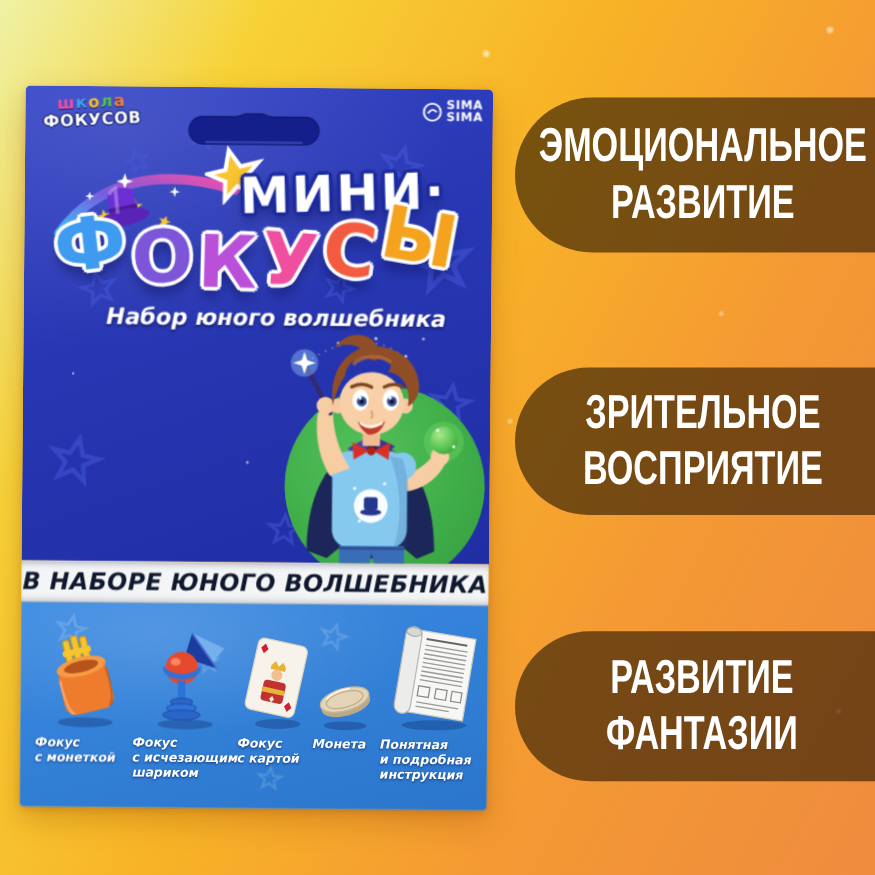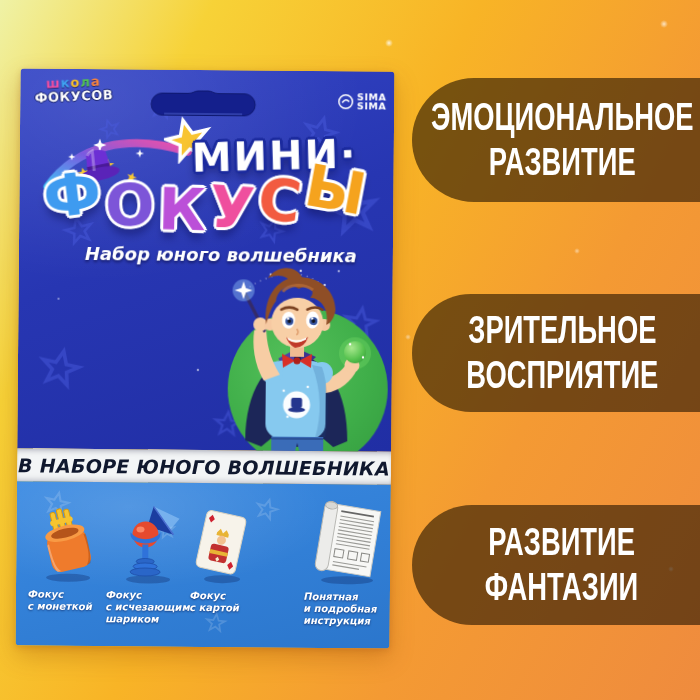--- a/index.html
+++ b/index.html
@@ -16,21 +16,21 @@
                linear-gradient(160deg,#3445c6 0%,#2736b2 45%,#202ea4 100%);}
   .pk-stars{position:absolute;left:0;top:0;}
   .hang-slot{position:absolute;left:128px;top:20px;}
 
   .brand{position:absolute;left:14px;top:7px;transform:rotate(-3deg);line-height:1;text-align:center;}
   .brand-l1{font-size:13px;font-weight:bold;letter-spacing:1px;}
   .brand-l1 span{text-shadow:0 1px 0 rgba(10,10,60,.6);}
   .brand-l2{font-size:13px;font-weight:bold;color:#fff;letter-spacing:.5px;margin-top:1px;
     text-shadow:1px 0 0 #15206e,-1px 0 0 #15206e,0 1px 0 #15206e,0 -1px 0 #15206e;}
 
-  .sima{position:absolute;right:8px;top:21px;display:flex;align-items:center;gap:3px;text-align:center;}
+  .sima{position:absolute;right:8px;top:9px;display:flex;align-items:center;gap:3px;text-align:center;}
   .sima-t{color:#fff;font-weight:bold;font-size:9.5px;line-height:.95;letter-spacing:.5px;}
 
   .title-cluster{position:absolute;left:12px;top:46px;width:350px;height:152px;}
   .swoosh{position:absolute;left:10px;top:8px;}
   .tophat{position:absolute;left:42px;top:28px;}
   .big-star{position:absolute;left:132px;top:0px;}
   .t-mini{position:absolute;left:160px;top:16px;font-size:40px;font-weight:bold;color:#fff;
     letter-spacing:2px;transform:rotate(-2deg);
     text-shadow:3px 0 0 #1b2a9e,-3px 0 0 #1b2a9e,0 3px 0 #1b2a9e,0 -3px 0 #1b2a9e,
       2px 2px 0 #1b2a9e,-2px -2px 0 #1b2a9e,2px -2px 0 #1b2a9e,-2px 2px 0 #1b2a9e,0 6px 10px rgba(5,5,50,.5);}
@@ -328,20 +328,34 @@
               <rect x="21" y="40" width="18" height="17" rx="3" fill="#c23030"></rect>
               <rect x="21" y="46" width="18" height="4" fill="#e8b435"></rect>
               <path d="M30,52 L32,54.5 L30,57 L28,54.5 Z" fill="#f5e9c8"></path>
             </g>
           </svg>
         </div>
         <div class="item-label">Фокус
 с картой</div>
       </div>
 
+      <div class="item it4">
+        <div class="item-icon-wrap">
+          <svg width="56" height="48" viewBox="0 0 56 48">
+            <ellipse cx="28" cy="43" rx="17" ry="3.5" fill="rgba(10,30,90,.3)"></ellipse>
+            <g transform="rotate(-16 28 24)">
+              <path d="M8,26 A20,9 0 0 0 48,26 L48,22 A20,9 0 0 1 8,22 Z" fill="#b9a988"></path>
+              <ellipse cx="28" cy="22" rx="20" ry="9" fill="#e2d4b4" stroke="#c6b694"></ellipse>
+              <ellipse cx="28" cy="22" rx="15" ry="6.3" fill="none" stroke="#c0ae8c"></ellipse>
+              <path d="M14,18 A17,7 0 0 1 34,14.5" stroke="rgba(255,255,255,.7)" stroke-width="1.6" fill="none"></path>
+            </g>
+          </svg>
+        </div>
+        <div class="item-label">Монета</div>
+      </div>
 
       <div class="item it5">
         <div class="item-icon-wrap">
           <svg width="80" height="88" viewBox="0 0 80 88">
             <ellipse cx="42" cy="82" rx="26" ry="4" fill="rgba(10,30,90,.3)"></ellipse>
             <g transform="rotate(9 40 43)">
               <rect x="24" y="8" width="46" height="66" fill="#f7f7f5" stroke="#c9c9c4"></rect>
               <rect x="14" y="6" width="13" height="70" rx="6.5" fill="#ececea" stroke="#b8b8b4"></rect>
               <ellipse cx="20.5" cy="10" rx="6" ry="3.5" fill="#d8d8d4" stroke="#b0b0ac"></ellipse>
               <line x1="31" y1="14" x2="64" y2="14" stroke="#666" stroke-width="1.6"></line>

